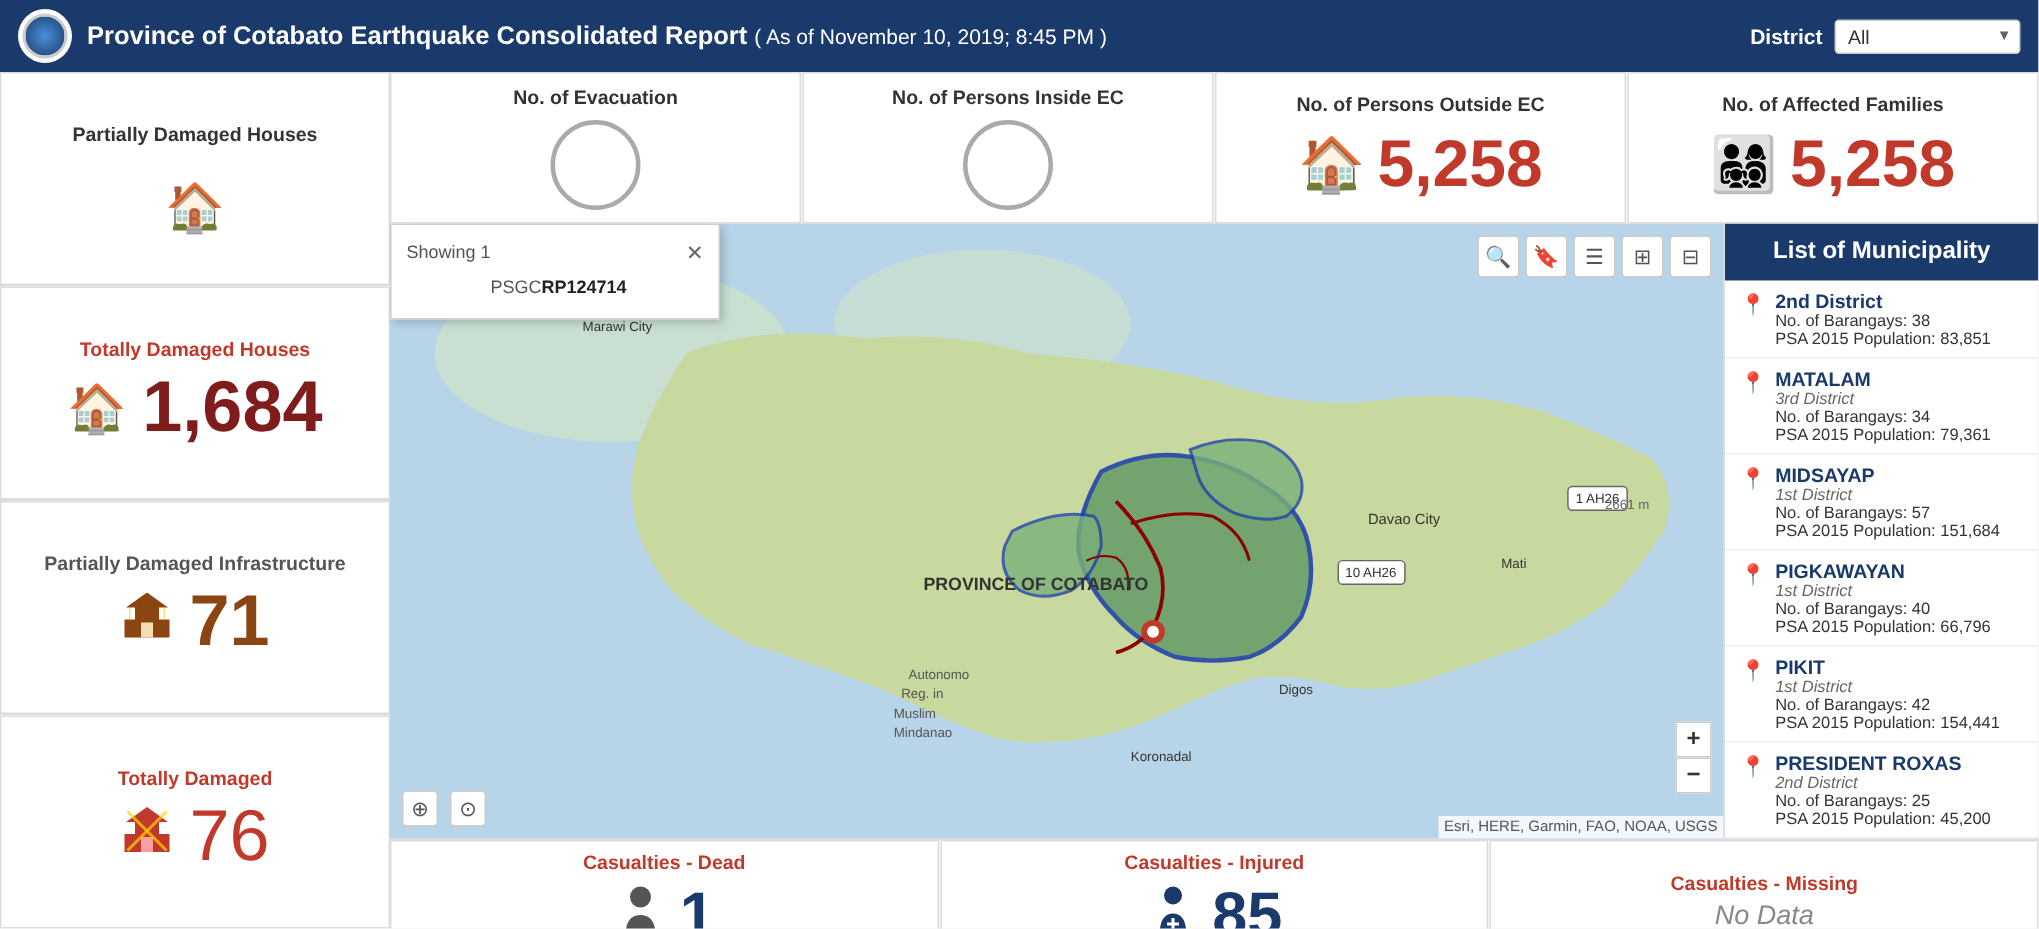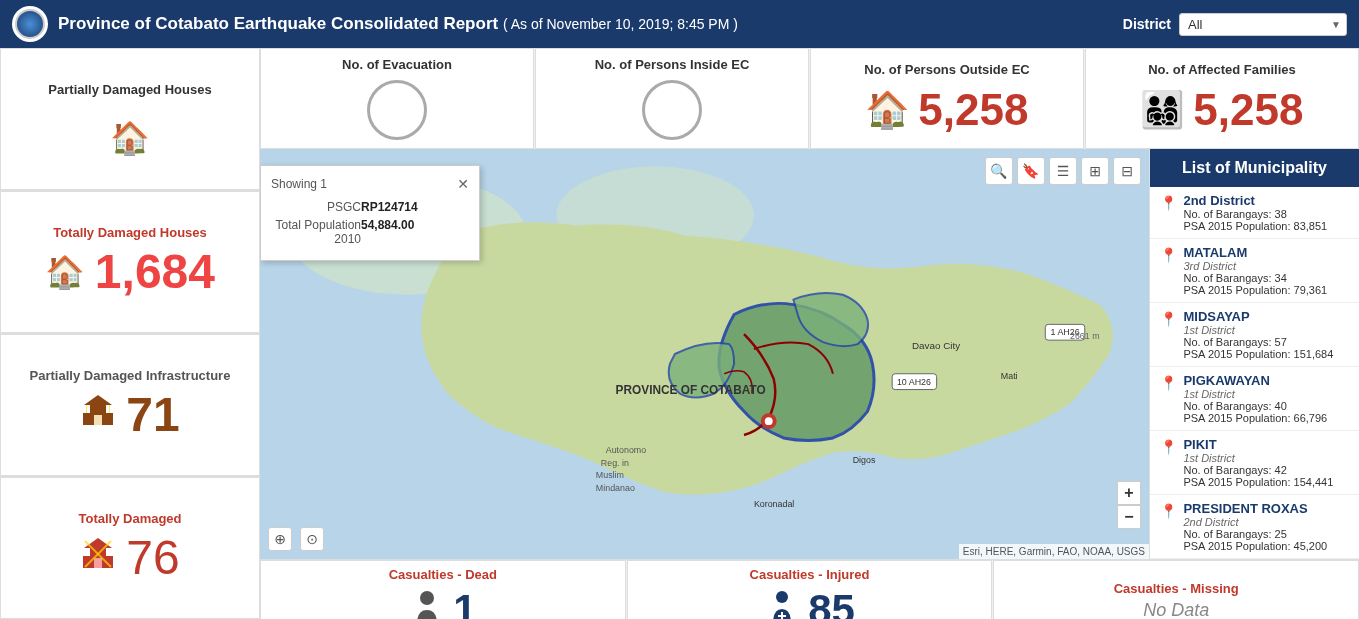--- a/index.html
+++ b/index.html
@@ -41,21 +41,21 @@
     }
     .district-label { font-weight: bold; }
     .district-select {
       background: white;
       color: #333;
       border: 1px solid #ccc;
       padding: 3px 24px 3px 8px;
       border-radius: 3px;
       font-size: 13px;
       appearance: none;
-      width: 168px;
+      width: 124px;
     }
     .select-wrapper {
       position: relative;
       display: inline-block;
     }
     .select-arrow {
       position: absolute;
       right: 6px; top: 50%;
       transform: translateY(-50%);
       font-size: 10px;
@@ -104,21 +104,21 @@
       justify-content: center;
       gap: 10px;
     }
     .stat-icon {
       font-size: 32px;
     }
     .stat-number {
       font-size: 48px;
       font-weight: bold;
     }
-    .stat-number.red { color: #ef4444; }
+    .stat-number.red { color: #7f1d1d; }
     .stat-number.brown { color: #8B4513; }
 
     
     .top-stats {
       display: flex;
       height: 165px;
       background: #f0f0f0;
       gap: 1px;
     }
     .top-stat-card {
@@ -173,21 +173,21 @@
 
     
     .map-container {
       position: relative;
       flex: 1;
       background: #b8d4e8;
       overflow: hidden;
     }
     .map-popup {
       position: absolute;
-      top: 16px; left: 0;
+      top: 0; left: 0;
       background: white;
       border: 1px solid #ccc;
       box-shadow: 2px 2px 6px rgba(0,0,0,0.2);
       width: 220px;
       padding: 10px;
       z-index: 10;
       font-size: 12px;
     }
     .popup-header {
       display: flex;
@@ -545,24 +545,20 @@
         
         <div class="map-popup">
           <div class="popup-header">
             <span>Showing 1</span>
             <span class="popup-close">✕</span>
           </div>
           <div class="popup-row">
             <span class="popup-label">PSGC</span>
             <span class="popup-value">RP124714</span>
           </div>
-          <div class="popup-row">
-            <span class="popup-label">Total Population 2010</span>
-            <span class="popup-value">54,884.00</span>
-          </div>
         </div>
 
         
         <div class="map-toolbar">
           <div class="map-tool-btn">🔍</div>
           <div class="map-tool-btn">🔖</div>
           <div class="map-tool-btn">☰</div>
           <div class="map-tool-btn">⊞</div>
           <div class="map-tool-btn">⊟</div>
         </div>

